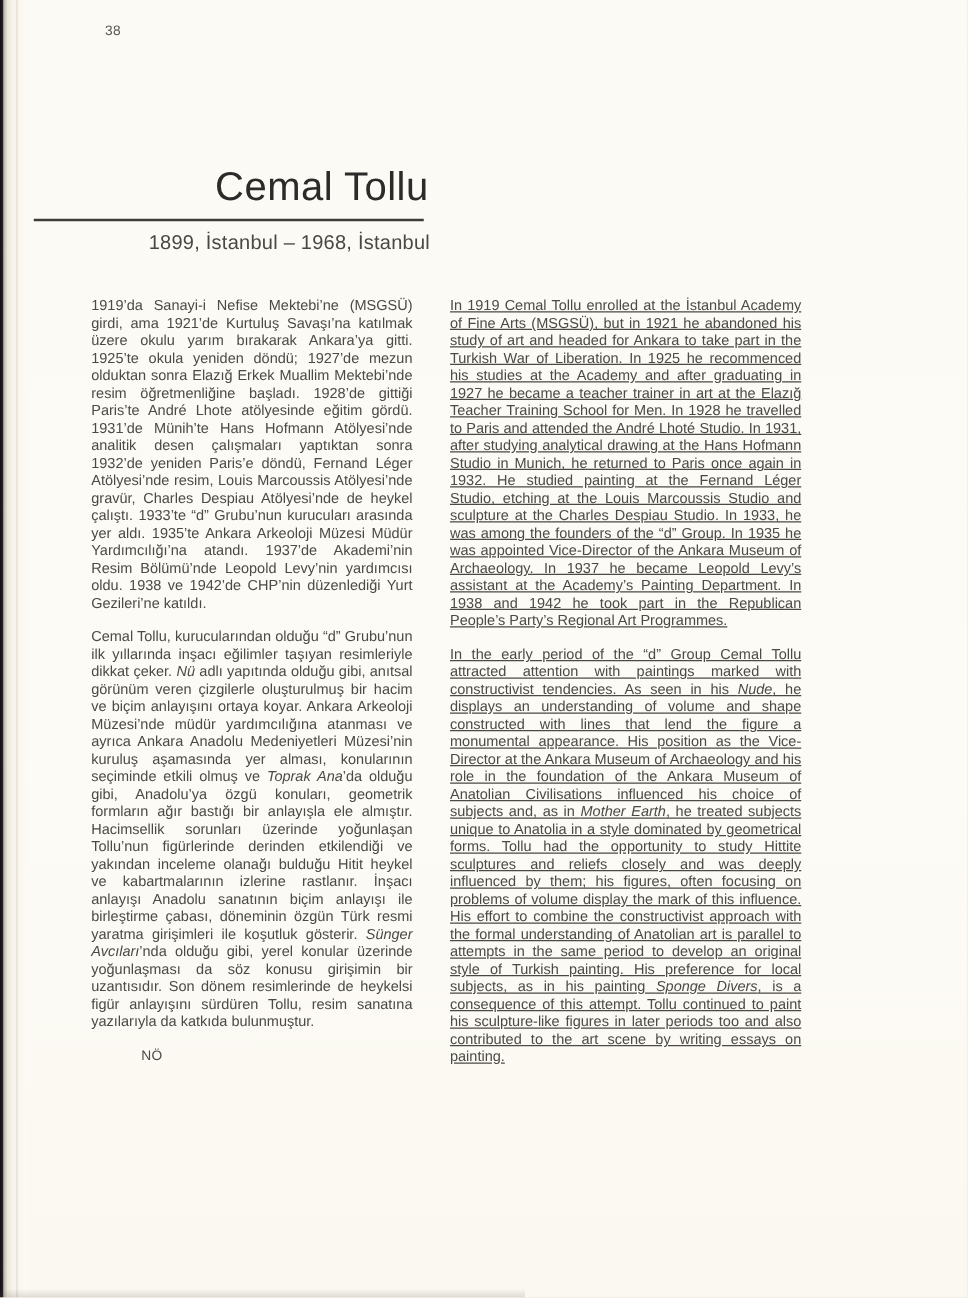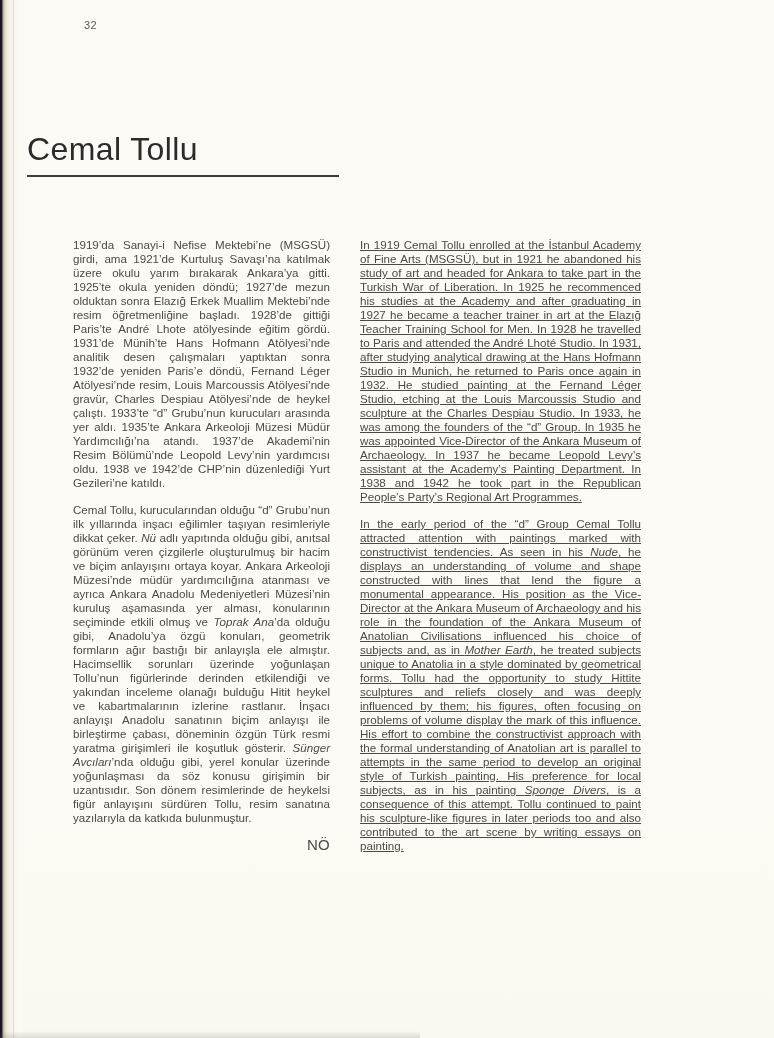--- a/index.html
+++ b/index.html
@@ -29,21 +29,21 @@
   .bottom-shade {
     position: absolute; left: 0; bottom: 0; width: 420px; height: 7px;
     background: linear-gradient(0deg, rgba(90,80,75,0.18), rgba(90,80,75,0));
   }
   .pagenum {
     position: absolute; left: 84px; top: 19px;
     font-size: 11px; color: #5c5a56; letter-spacing: 0.3px;
   }
   .title {
     position: absolute; left: 27px; top: 132px; width: 316px;
-    text-align: left;
+    text-align: right;
     font-size: 32px; font-weight: 400; color: #2c2b29;
     letter-spacing: 0.4px; line-height: 34px; white-space: nowrap;
   }
   .rule {
     position: absolute; left: 27px; top: 175px; width: 312px; height: 2px;
     background: #3d3c39; border: none; margin: 0;
   }
   .lifespan {
     position: absolute; left: 27px; top: 186px; width: 317px;
     text-align: right;
@@ -54,37 +54,38 @@
     font-size: 11.6px; line-height: 14px;
     color: #4c4a46;
     text-align: justify;
   }
   .col p { margin: 0 0 13px 0; }
   .col em { font-style: italic; }
   .col-tr { left: 73px;  width: 257px; }
   .col-en { left: 360px; width: 281px; text-decoration: underline; }
   .initials {
     margin-top: 1px;
-    font-size: 15px; color: #4c4a46; letter-spacing: 0.3px;
-    text-align: right;
+    font-size: 11px; color: #4c4a46; letter-spacing: 0.3px;
+    text-align: left;
     margin-left: 40px;
   }
 </style>
 </head>
 <body>
 
 <div class="page">
   <div class="gutter"></div>
   <div class="gutter-line"></div>
   <div class="bottom-shade"></div>
 
-  <div class="pagenum">32</div>
+  <div class="pagenum">38</div>
 
   <div class="title">Cemal Tollu</div>
   <div class="rule"></div>
+  <div class="lifespan">1899, İstanbul – 1968, İstanbul</div>
 
   <section class="col col-tr">
     <div>
         <p><span>1919’da Sanayi-i Nefise Mektebi’ne (MSGSÜ) girdi, ama 1921’de Kurtuluş Savaşı’na katılmak üzere okulu yarım bırakarak Ankara’ya gitti. 1925’te okula yeniden döndü; 1927’de mezun olduktan sonra Elazığ Erkek Muallim Mektebi’nde resim öğretmenliğine başladı. 1928’de gittiği Paris’te André Lhote atölyesinde eğitim gördü. 1931’de Münih’te Hans Hofmann Atölyesi’nde analitik desen çalışmaları yaptıktan sonra 1932’de yeniden Paris’e döndü, Fernand Léger Atölyesi’nde resim, Louis Marcoussis Atölyesi’nde gravür, Charles Despiau Atölyesi’nde de heykel çalıştı. 1933’te “d” Grubu’nun kurucuları arasında yer aldı. 1935’te Ankara Arkeoloji Müzesi Müdür Yardımcılığı’na atandı. 1937’de Akademi’nin Resim Bölümü’nde Leopold Levy’nin yardımcısı oldu. 1938 ve 1942’de CHP’nin düzenlediği Yurt Gezileri’ne katıldı.</span></p>
         <p><span>Cemal Tollu, kurucularından olduğu “d” Grubu’nun ilk yıllarında inşacı eğilimler taşıyan resimleriyle dikkat çeker. </span><em>Nü</em><span> adlı yapıtında olduğu gibi, anıtsal görünüm veren çizgilerle oluşturulmuş bir hacim ve biçim anlayışını ortaya koyar. Ankara Arkeoloji Müzesi’nde müdür yardımcılığına atanması ve ayrıca Ankara Anadolu Medeniyetleri Müzesi’nin kuruluş aşamasında yer alması, konularının seçiminde etkili olmuş ve </span><em>Toprak Ana</em><span>’da olduğu gibi, Anadolu’ya özgü konuları, geometrik formların ağır bastığı bir anlayışla ele almıştır. Hacimsellik sorunları üzerinde yoğunlaşan Tollu’nun figürlerinde derinden etkilendiği ve yakından inceleme olanağı bulduğu Hitit heykel ve kabartmalarının izlerine rastlanır. İnşacı anlayışı Anadolu sanatının biçim anlayışı ile birleştirme çabası, döneminin özgün Türk resmi yaratma girişimleri ile koşutluk gösterir. </span><em>Sünger Avcıları</em><span>’nda olduğu gibi, yerel konular üzerinde yoğunlaşması da söz konusu girişimin bir uzantısıdır. Son dönem resimlerinde de heykelsi figür anlayışını sürdüren Tollu, resim sanatına yazılarıyla da katkıda bulunmuştur.</span></p>
       </div>
     <div class="initials">NÖ</div>
   </section>
 
   <section class="col col-en">

